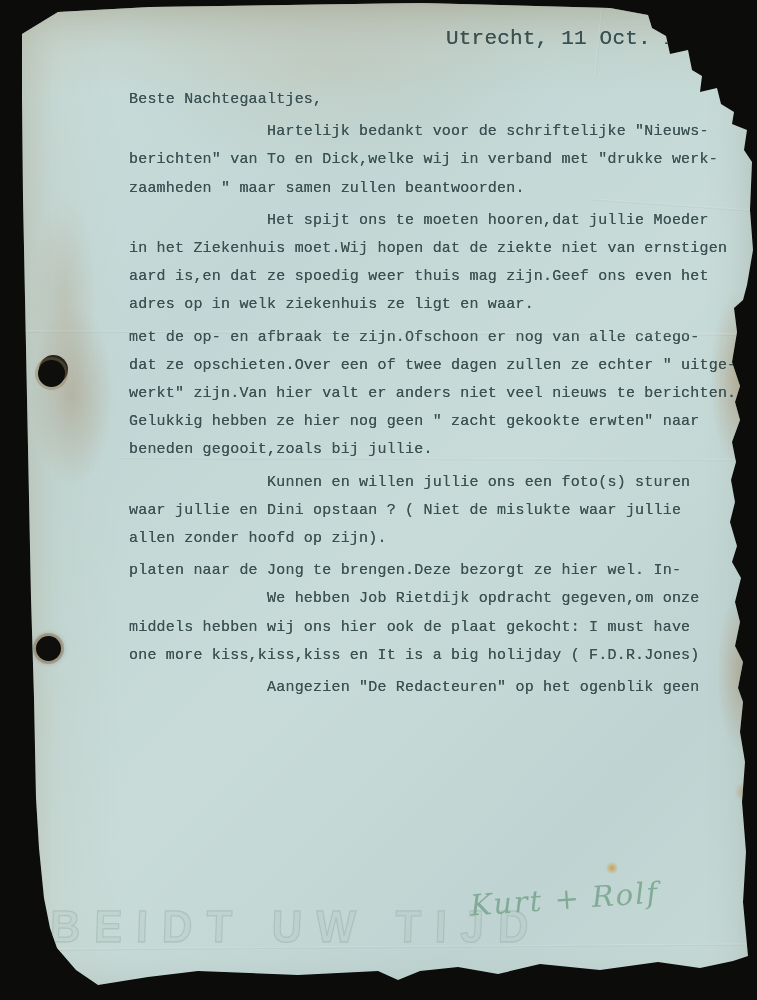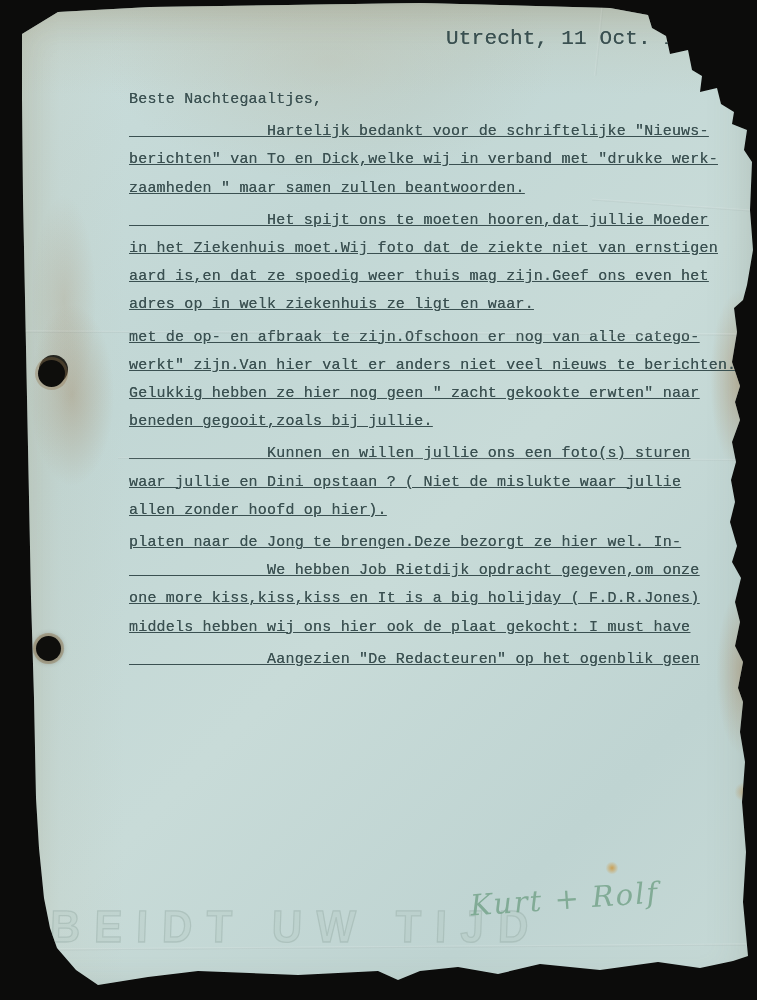--- a/index.html
+++ b/index.html
@@ -47,21 +47,21 @@
     color:#3a5051;white-space:pre;
     text-shadow:0 0 0.6px rgba(44,66,66,0.75);
   }
   .letter-body{
     position:absolute;left:127px;top:86px;width:618px;
     font-size:15px;line-height:28.2px;letter-spacing:0.2px;
     color:#3a5051;
     text-shadow:0 0 0.6px rgba(44,66,66,0.75);
   }
   .para{margin:0 0 4px 2px;}
-  .line{white-space:pre;text-decoration:underline;}
+  .line{white-space:pre;}
   .signature{
     position:absolute;left:470px;top:882px;
     font-family:"DejaVu Serif", serif;
     font-style:italic;
     font-size:29px;
     color:#79a68e;
     opacity:0.88;
     transform:rotate(-4deg);
     letter-spacing:2px;
     white-space:pre;
@@ -109,43 +109,44 @@
       <div class="para salutation">Beste Nachtegaaltjes,</div>
 
       <div class="para">
         <div class="line">               Hartelijk bedankt voor de schriftelijke "Nieuws-</div>
         <div class="line">berichten" van To en Dick,welke wij in verband met "drukke werk-</div>
         <div class="line">zaamheden " maar samen zullen beantwoorden.</div>
       </div>
 
       <div class="para">
         <div class="line">               Het spijt ons te moeten hooren,dat jullie Moeder</div>
-        <div class="line">in het Ziekenhuis moet.Wij foto dat de ziekte niet van ernstigen</div>
+        <div class="line">in het Ziekenhuis moet.Wij hopen dat de ziekte niet van ernstigen</div>
         <div class="line">aard is,en dat ze spoedig weer thuis mag zijn.Geef ons even het</div>
         <div class="line">adres op in welk ziekenhuis ze ligt en waar.</div>
       </div>
 
       <div class="para">
         <div class="line">met de op- en afbraak te zijn.Ofschoon er nog van alle catego-</div>
+        <div class="line">dat ze opschieten.Over een of twee dagen zullen ze echter " uitge-</div>
         <div class="line">werkt" zijn.Van hier valt er anders niet veel nieuws te berichten.</div>
         <div class="line">Gelukkig hebben ze hier nog geen " zacht gekookte erwten" naar</div>
         <div class="line">beneden gegooit,zoals bij jullie.</div>
       </div>
 
       <div class="para">
         <div class="line">               Kunnen en willen jullie ons een foto(s) sturen</div>
         <div class="line">waar jullie en Dini opstaan ? ( Niet de mislukte waar jullie</div>
-        <div class="line">allen zonder hoofd op hier).</div>
+        <div class="line">allen zonder hoofd op zijn).</div>
       </div>
 
       <div class="para">
         <div class="line">platen naar de Jong te brengen.Deze bezorgt ze hier wel. In-</div>
         <div class="line">               We hebben Job Rietdijk opdracht gegeven,om onze</div>
+        <div class="line">middels hebben wij ons hier ook de plaat gekocht: I must have</div>
         <div class="line">one more kiss,kiss,kiss en It is a big holijday ( F.D.R.Jones)</div>
-        <div class="line">middels hebben wij ons hier ook de plaat gekocht: I must have</div>
       </div>
 
       <div class="para">
         <div class="line">               Aangezien "De Redacteuren" op het ogenblik geen</div>
       </div>
 
       <div class="para">
       </div>
     </div>
 

